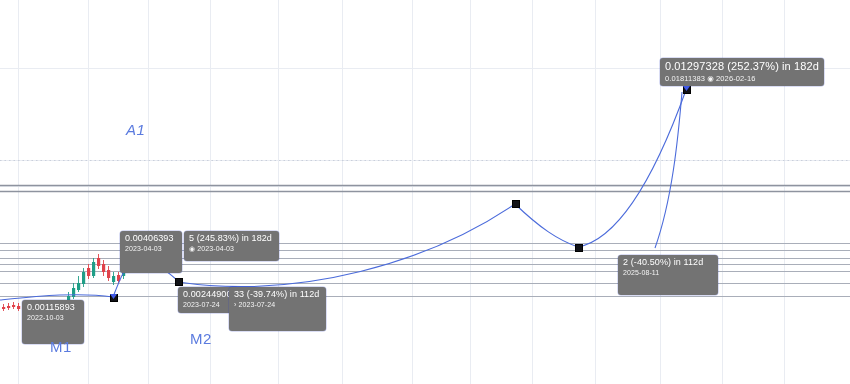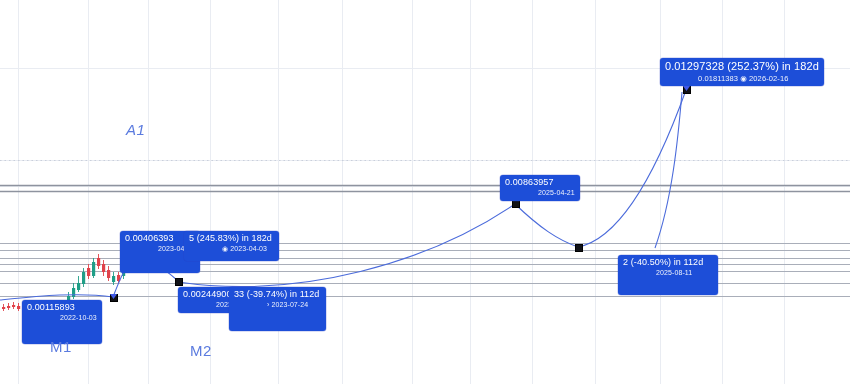--- a/index.html
+++ b/index.html
@@ -10,41 +10,40 @@
     position:relative;
   }
   #chart{
     position:absolute;left:0;top:0;width:850px;height:384px;
   }
   .layer{position:absolute;left:0;top:0;width:850px;height:384px;}
 
   
   .badge{
     position:absolute;
-    background:#1d4ed8;
+    background:#737373;
     color:#ffffff;
     border-radius:3px;
     padding:3px 5px 4px 5px;
     box-sizing:border-box;
     white-space:nowrap;
     line-height:1.05;
     box-shadow:0 0 0 0.5px rgba(40,60,190,.35);
   }
   .badge .l1{
     font-size:10px;
     letter-spacing:.1px;
     display:block;
   }
   .badge .l2{
     font-size:7.5px;
     opacity:.92;
     display:block;
     margin-top:2px;
     letter-spacing:.1px;
-    margin-left:33px;
   }
   .badge.big .l1{font-size:11px;}
   .badge.big .l2{font-size:7.5px;}
   .badge.small .l1{font-size:9px;}
   .badge.small .l2{font-size:7px;}
 
   
   .nub{
     position:absolute;
     width:7px;height:5px;
@@ -179,24 +178,20 @@
       <div class="node" style="left: 512px; top: 200px;"></div>
       <div class="node" style="left: 575px; top: 244px;"></div>
       <div class="node" style="left: 683px; top: 86px;"></div>
     </div>
 
   <div class="layer" id="labels-layer">
       <div class="badge big" style="left: 660px; top: 58px; min-width: 148px; height: 28px;">
         <span class="l1">0.01297328 (252.37%) in 182d</span>
         <span class="l2">0.01811383 ◉ 2026-02-16</span>
       </div>
-      <div class="badge small" style="left: 500px; top: 175px; min-width: 60px; height: 26px;">
-        <span class="l1">0.00863957</span>
-        <span class="l2">2025-04-21</span>
-      </div>
       <div class="badge small" style="left: 120px; top: 231px; min-width: 62px; height: 42px;">
         <span class="l1">0.00406393</span>
         <span class="l2">2023-04-03</span>
       </div>
       <div class="badge small" style="left: 184px; top: 231px; min-width: 95px; height: 30px;">
         <span class="l1">5 (245.83%) in 182d</span>
         <span class="l2">◉ 2023-04-03</span>
       </div>
       <div class="badge small" style="left: 618px; top: 255px; min-width: 100px; height: 40px;">
         <span class="l1">2 (-40.50%) in 112d</span>
@@ -214,15 +209,15 @@
         <span class="l1">0.00115893</span>
         <span class="l2">2022-10-03</span>
       </div>
       <div class="nub" style="left: 683px; top: 86px;"></div>
       <div class="nub" style="left: 110px; top: 294px;"></div>
     </div>
 
   <div class="layer" id="patterns-layer">
       <div class="plabel" style="left: 126px; top: 121px; font-style: italic;">A1</div>
       <div class="plabel" style="left: 50px; top: 338px;">M1</div>
-      <div class="plabel" style="left: 190px; top: 342px;">M2</div>
+      <div class="plabel" style="left: 190px; top: 330px;">M2</div>
     </div>
 </div>
 
 </body></html>

